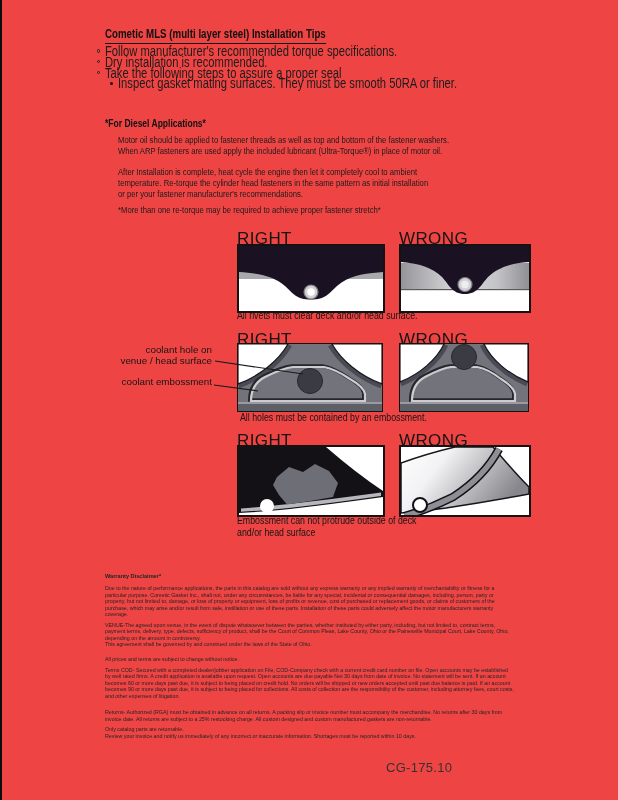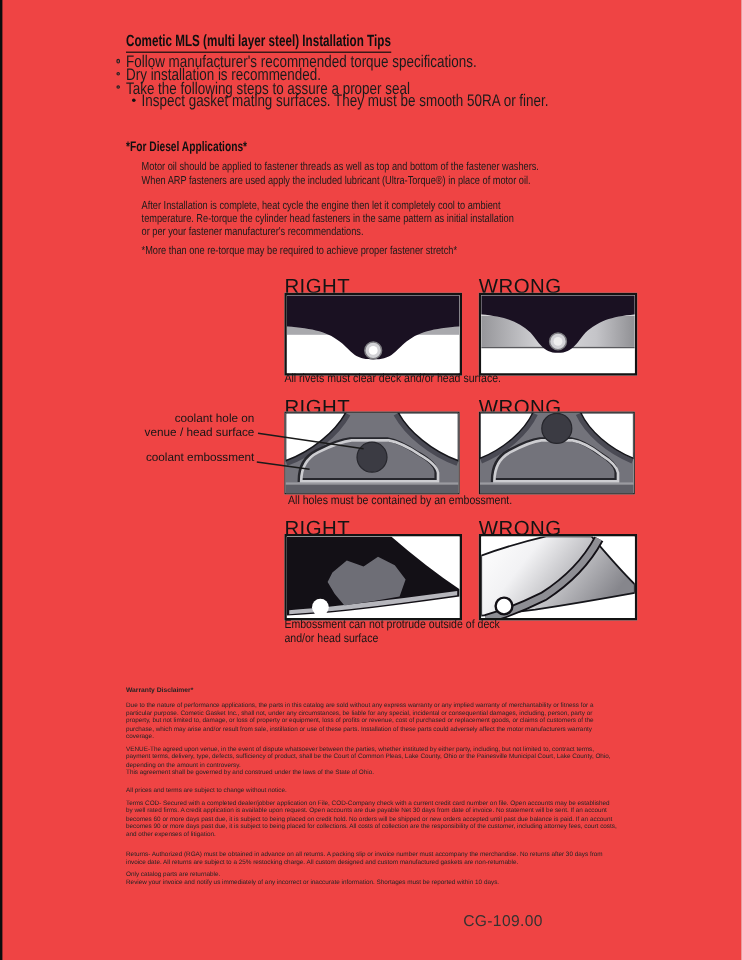--- a/index.html
+++ b/index.html
@@ -201,15 +201,15 @@
     <div class="w-p">Due to the nature of performance applications, the parts in this catalog are sold without any express warranty or any implied warranty of merchantability or fitness for a particular purpose.  Cometic Gasket Inc., shall not, under any circumstances, be liable for any special, incidental or consequential damages, including, person, party or property, but not limited to, damage, or loss of property or equipment, loss of profits or revenue, cost of purchased or replacement goods, or claims of customers of the purchase, which may arise and/or result from sale, instillation or use of these parts.  Installation of these parts could adversely affect the motor manufacturers warranty coverage.</div>
     <div class="w-p gap4">VENUE-The agreed upon venue, in the event of dispute whatsoever between the parties, whether instituted by either party, including, but not limited to, contract terms, payment terms, delivery, type, defects, sufficiency of product, shall be the Court of Common Pleas, Lake County, Ohio or the Painesville Municipal Court, Lake County, Ohio, depending on the amount in controversy.</div>
     <div>This agreement shall be governed by and construed under the laws of the State of Ohio.</div>
     <div class="w-p gap8">All prices and terms are subject to change without notice.</div>
     <div class="w-p gap5">Terms COD- Secured with a completed dealer/jobber application on File, COD-Company check with a current credit card number on file.  Open accounts may be established by well rated firms.  A credit application is available upon request.  Open accounts are due payable Net 30 days from date of invoice.  No statement will be sent.  If an account becomes 60 or more days past due, it is subject to being placed on credit hold.  No orders will be shipped or new orders accepted until past due balance is paid.  If an account becomes 90 or more days past due, it is subject to being placed for collections.  All costs of collection are the responsibility of the customer, including attorney fees, court costs, and other expenses of litigation.</div>
     <div class="w-p gap10">Returns- Authorized (RGA) must be obtained in advance on all returns.  A packing slip or invoice number must accompany the merchandise.  No returns after 30 days from invoice date.  All returns are subject to a 25% restocking charge.  All custom designed and custom manufactured gaskets are non-returnable.</div>
     <div class="w-p gap4">Only catalog parts are returnable.</div>
     <div>Review your invoice and notify us immediately of any incorrect or inaccurate information.  Shortages must be reported within 10 days.</div>
   </div>
 
-  <div class="abs footer">CG-109.00</div>
+  <div class="abs footer">CG-175.10</div>
 
 </div>
 
 </body></html>

